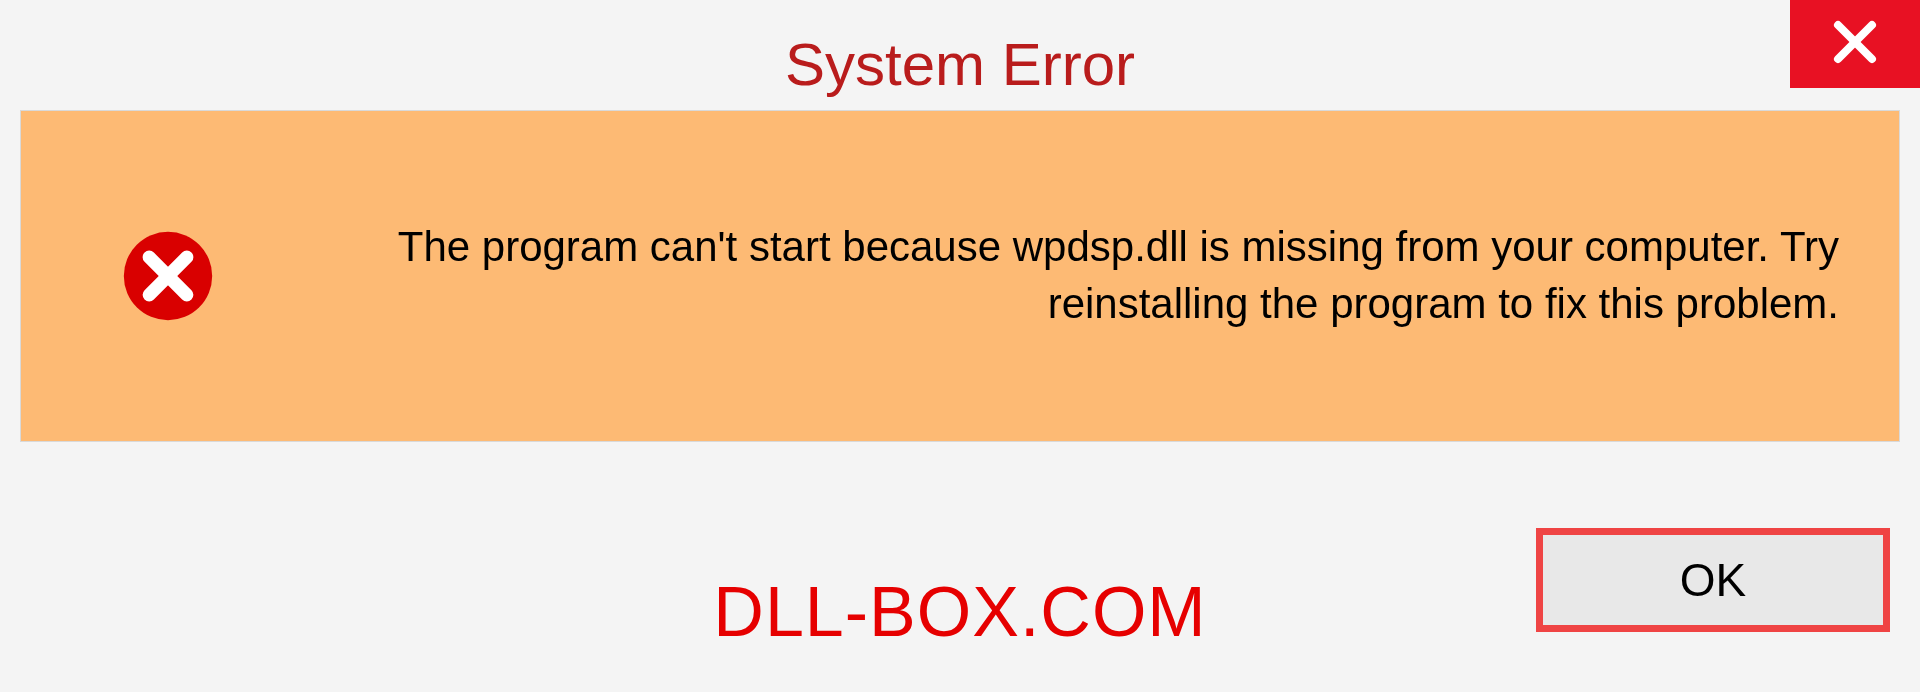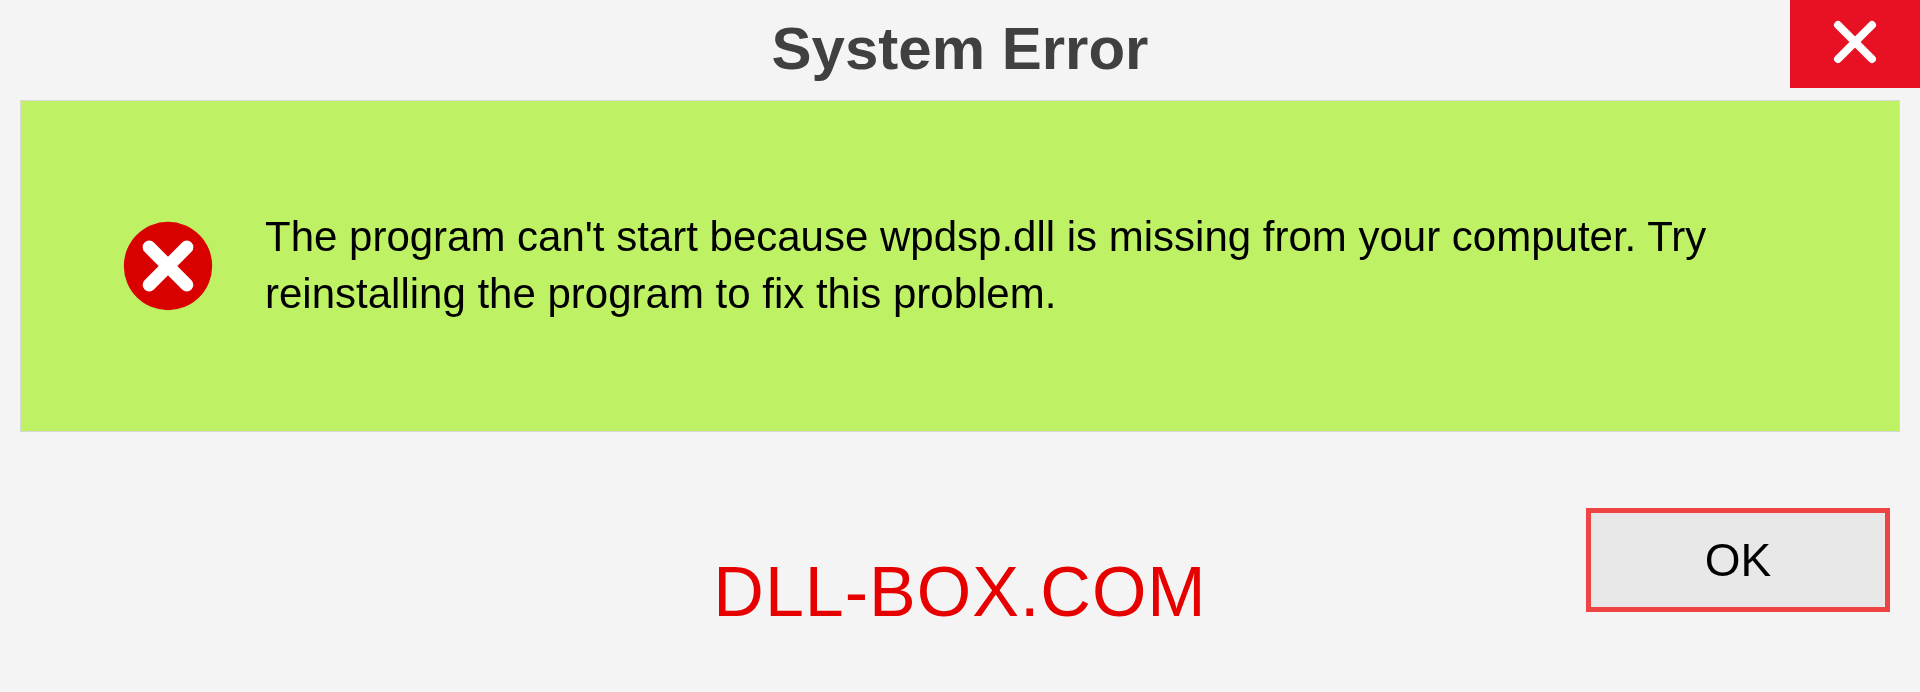--- a/index.html
+++ b/index.html
@@ -18,49 +18,50 @@
     .title-bar {
       position: relative;
       width: 100%;
       height: 100px;
       display: flex;
       align-items: flex-start;
       justify-content: center;
     }
     .title-text {
       font-size: 60px;
-      color: #404040;
-      font-weight: 700;
-      margin-top: 14px;
+      color: #b91c1c;
+      font-weight: 400;
+      margin-top: 30px;
     }
     .close-btn {
       position: absolute;
       top: 0;
       right: 0;
       width: 130px;
       height: 88px;
       background: #e81123;
       display: flex;
       align-items: center;
       justify-content: center;
       cursor: pointer;
     }
     .close-btn svg {
       width: 46px;
       height: 46px;
     }
     .content-panel {
-      margin: 0 20px;
-      background: #bef264;
+      margin: 10px 20px;
+      background: #fdba74;
       border: 1px solid #d9d9d9;
       height: 332px;
       display: flex;
       align-items: center;
       padding-left: 100px;
       padding-right: 60px;
+      text-align: right;
     }
     .error-icon {
       width: 94px;
       height: 94px;
       flex: 0 0 94px;
       margin-right: 50px;
     }
     .error-icon svg {
       width: 100%;
       height: 100%;
@@ -83,24 +84,24 @@
       font-size: 70px;
       font-weight: 400;
       color: #e60000;
       letter-spacing: 1px;
       font-family: Arial, "Segoe UI", sans-serif;
     }
     .ok-button {
       position: absolute;
       right: 30px;
       bottom: 80px;
-      width: 304px;
+      width: 354px;
       height: 104px;
       background: #e8e8e8;
-      border: 5px solid #ef4444;
+      border: 7px solid #ef4444;
       display: flex;
       align-items: center;
       justify-content: center;
       font-size: 46px;
       color: #000;
       cursor: pointer;
       font-family: "Segoe UI", Tahoma, Arial, sans-serif;
     }
   </style>
 </head>

